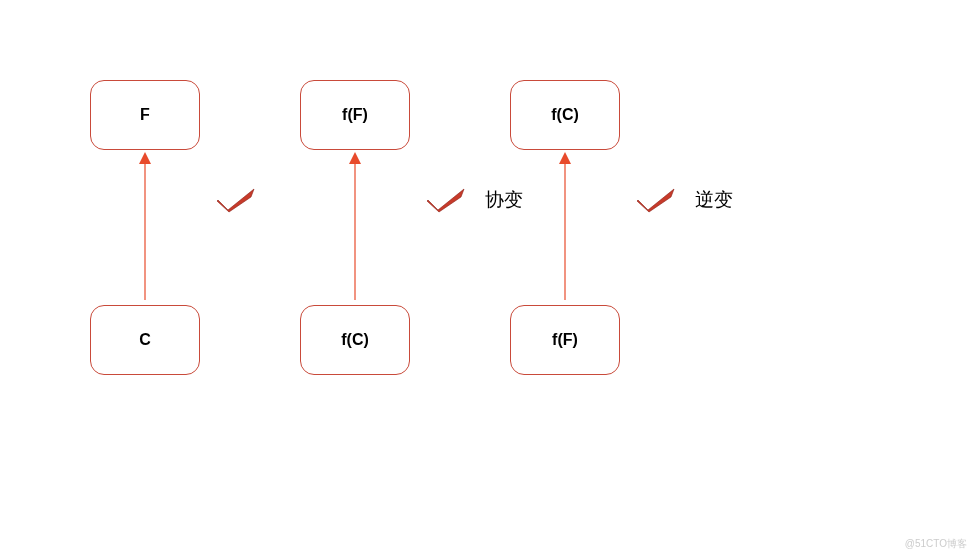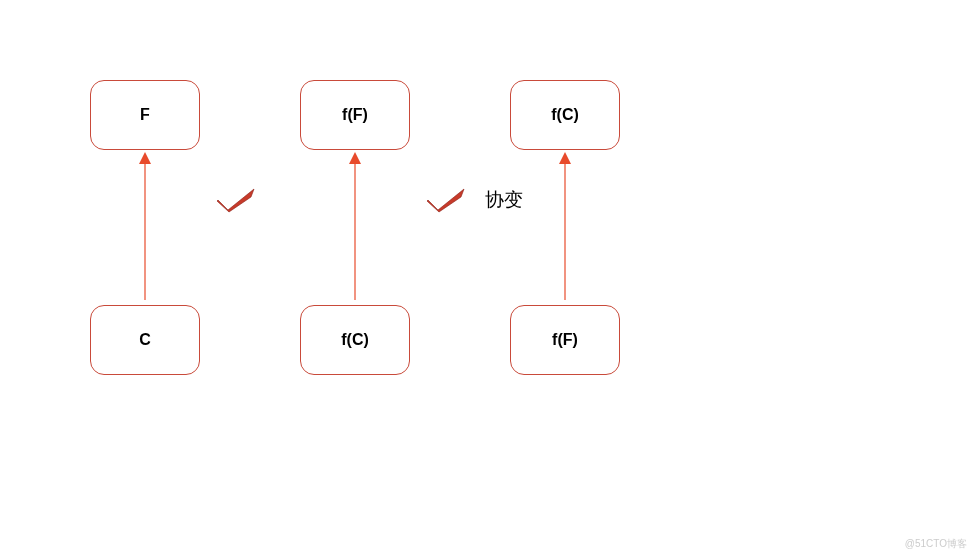--- a/index.html
+++ b/index.html
@@ -130,17 +130,23 @@
     </div>
     <div class="arrow-container">
       <svg class="arrow-svg" viewBox="0 0 20 155">
         <line x1="10" y1="12" x2="10" y2="150" stroke="#e84b2c" stroke-width="1.2"></line>
         <polygon points="10,2 4,14 16,14" fill="#e84b2c"></polygon>
       </svg>
     </div>
     <div class="box">
       <span>f(F)</span>
     </div>
+    <div class="side-group">
+      <svg class="checkmark-svg" viewBox="0 0 42 30">
+        <path d="M 3 15 L 13 25 L 39 4 L 36 12 L 14 27 L 2 16 Z" fill="#c73a2a" stroke="#8a1f14" stroke-width="0.6"></path>
+      </svg>
+      <span class="label-text">逆变</span>
+    </div>
   </div>
 
 </div>
 
 <div class="watermark">@51CTO博客</div>
 
 </body></html>

